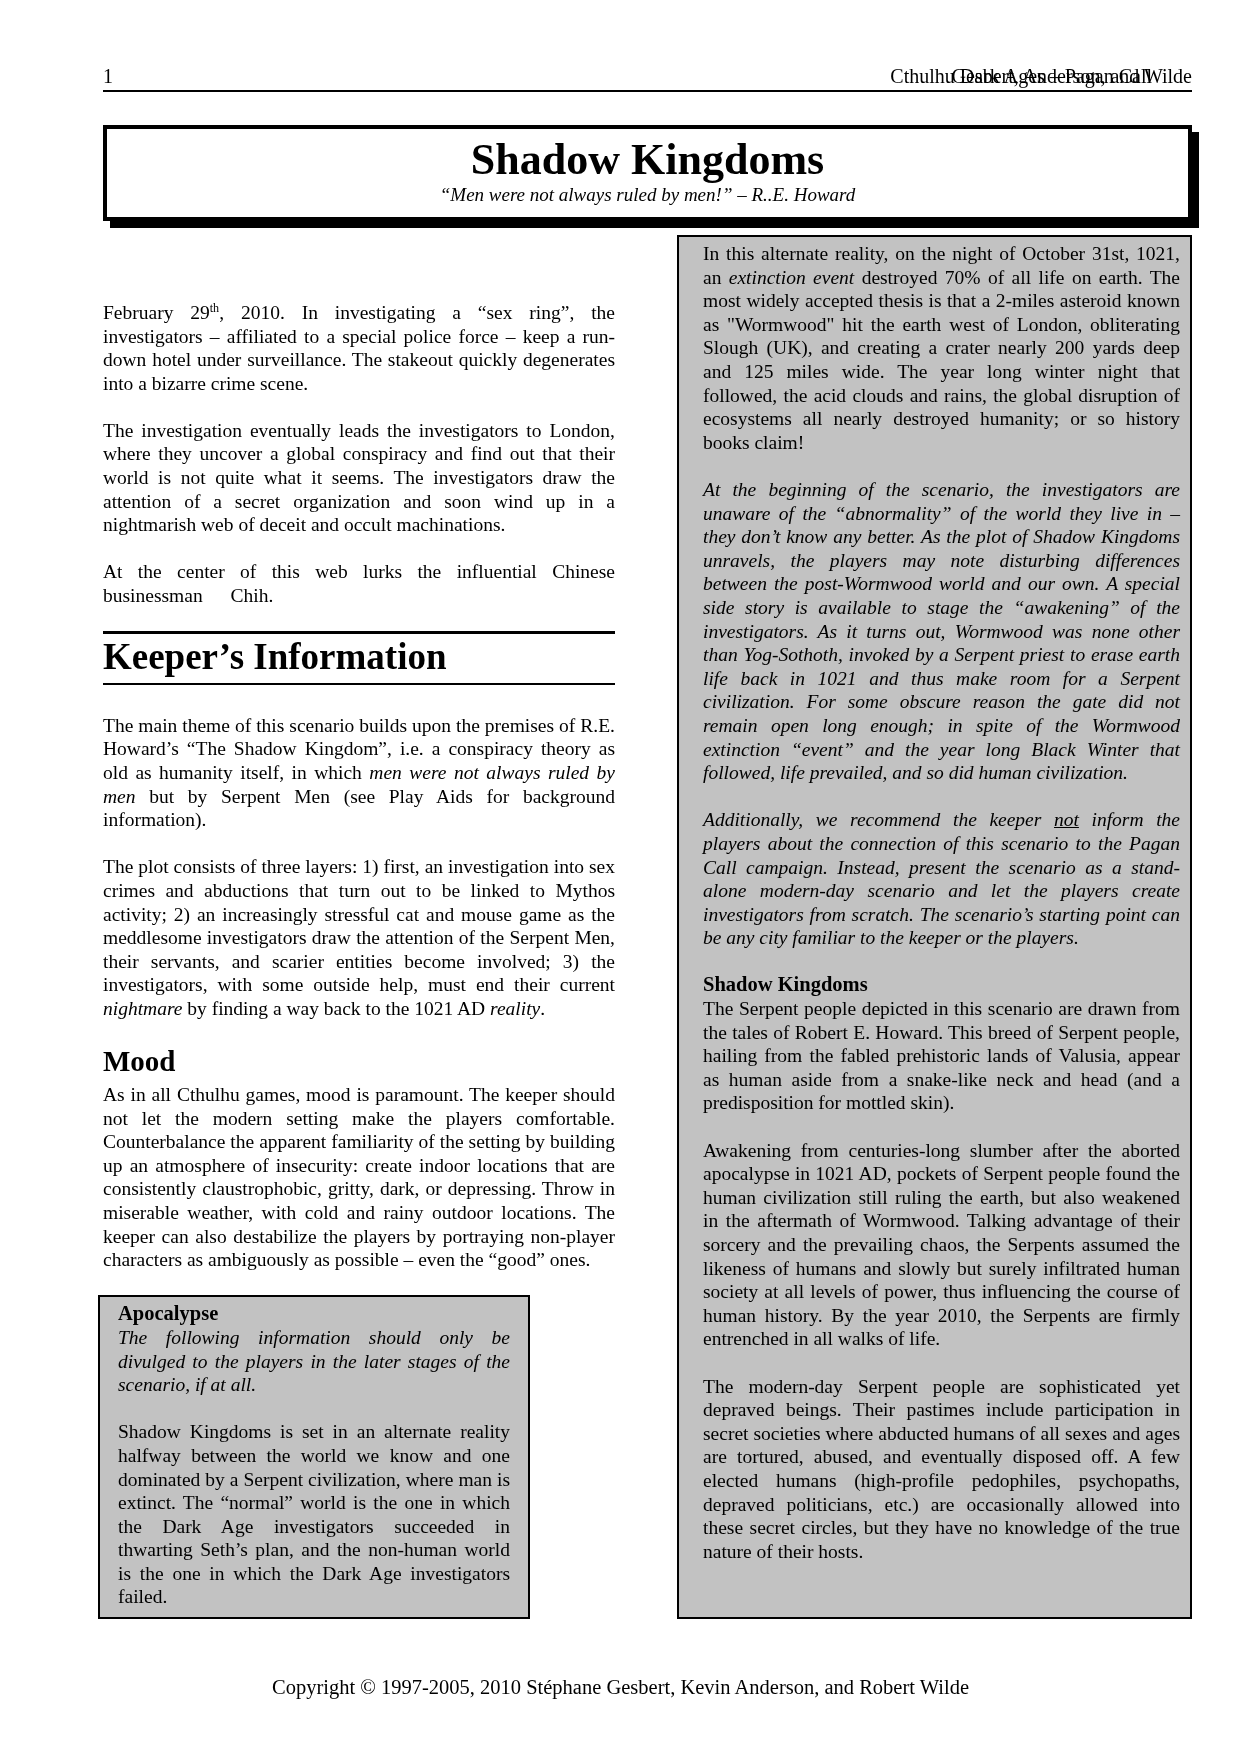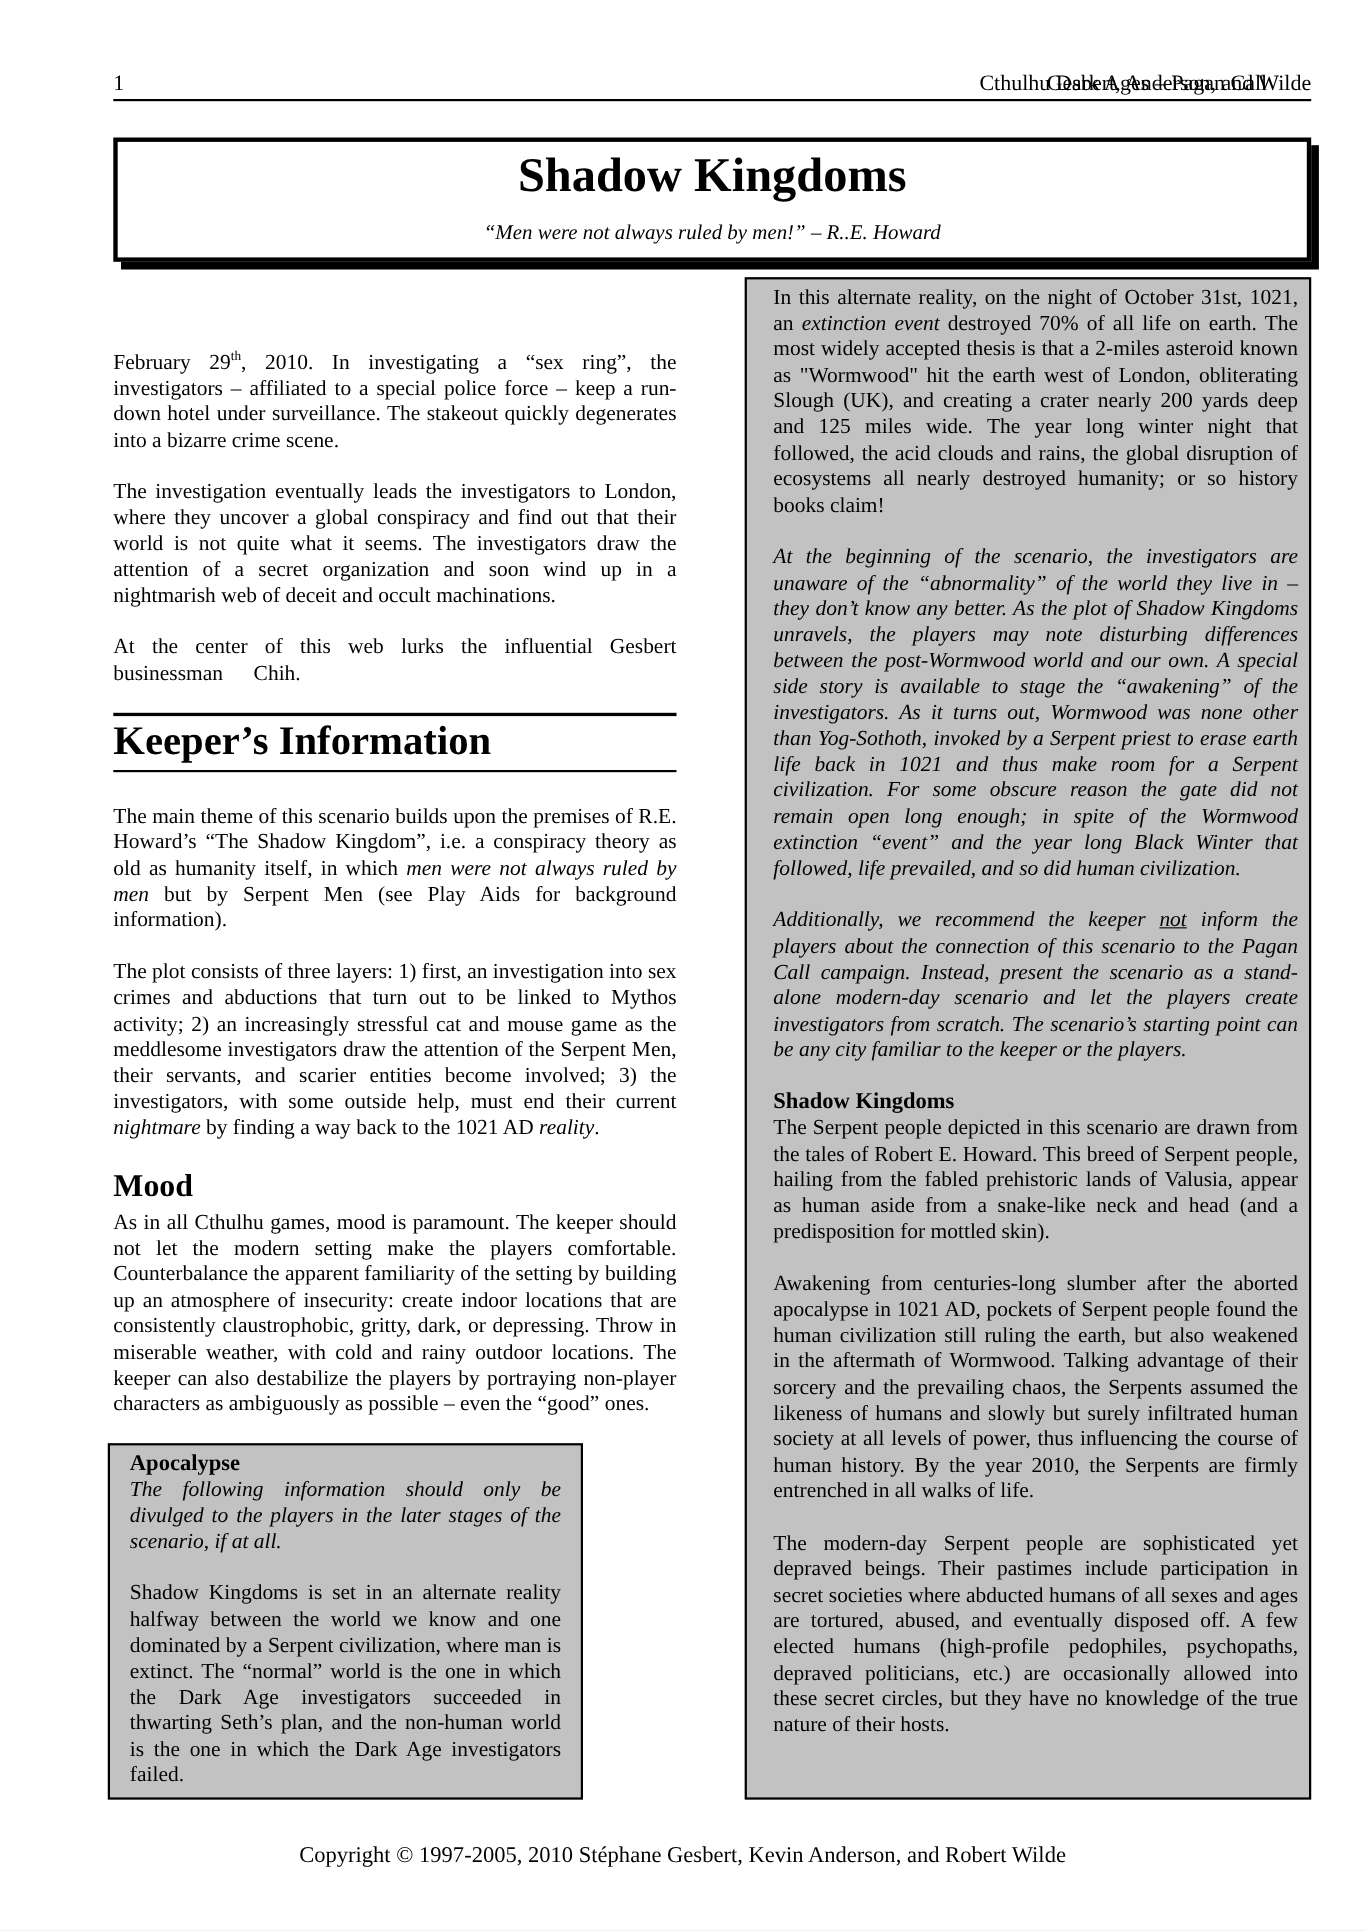--- a/index.html
+++ b/index.html
@@ -28,21 +28,21 @@
   
   .titlebox {
     margin-top:33px;
     border:4px solid #000;
     box-shadow:7px 7px 0 #000;
     background:#fff;
     text-align:center;
     padding:6px 0 10px;
   }
   .title { font-size:44px; font-weight:bold; line-height:1.12; }
-  .subtitle { font-style:italic; font-size:19px; line-height:1.2; margin-top:17px; }
+  .subtitle { font-style:italic; font-size:19px; line-height:1.2; margin-top:0; }
   
   .cols { display:flex; gap:62px; margin-top:14px; align-items:flex-end; }
   .col-left  { width:512px; flex:none; }
   .col-right { width:515px; flex:none; box-sizing:border-box; min-height:1384px; padding:5px 10px 12px; }
   p.body { margin:0 0 23.6px; text-align:justify; font-size:19.5px; line-height:23.6px; }
   p.body.last { margin-bottom:0; }
   sup { font-size:0.62em; vertical-align:super; line-height:0; }
   .rule-heading {
     font-size:37px; font-weight:bold; line-height:1.18;
     border-top:3px solid #000; border-bottom:2px solid #000;
@@ -72,21 +72,21 @@
   <div class="titlebox">
     <div class="title">Shadow Kingdoms</div>
     <div class="subtitle">“Men were not always ruled by men!” – R..E. Howard</div>
   </div>
 
   <div class="cols">
 
     <div class="col-left">
       <p class="body"><span>February 29</span><sup>th</sup><span>, 2010. In investigating a “sex ring”, the investigators – affiliated to a special police force – keep a run-down hotel under surveillance. The stakeout quickly degenerates into a bizarre crime scene.</span></p>
       <p class="body"><span>The investigation eventually leads the investigators to London, where they uncover a global conspiracy and find out that their world is not quite what it seems. The investigators draw the attention of a secret organization and soon wind up in a nightmarish web of deceit and occult machinations.</span></p>
-      <p class="body"><span>At the center of this web lurks the influential Gesbert businessman </span><span style=" margin-left: 23px;">Chih</span><span>.</span></p>
+      <p class="body"><span>At the center of this web lurks the influential Chinese businessman </span><span style=" margin-left: 23px;">Chih</span><span>.</span></p>
       <h2 class="rule-heading">Keeper’s Information</h2>
       <p class="body"><span>The main theme of this scenario builds upon the premises of R.E. Howard’s “The Shadow Kingdom”, i.e. a conspiracy theory as old as humanity itself, in which </span><span style="font-style: italic;">men were not always ruled by men</span><span> but by Serpent Men (see Play Aids for background information).</span></p>
       <p class="body"><span>The plot consists of three layers: 1) first, an investigation into sex crimes and abductions that turn out to be linked to Mythos activity; 2) an increasingly stressful cat and mouse game as the meddlesome investigators draw the attention of the Serpent Men, their servants, and scarier entities become involved; 3) the investigators, with some outside help, must end their current </span><span style="font-style: italic;">nightmare</span><span> by finding a way back to the 1021 AD </span><span style="font-style: italic;">reality</span><span>.</span></p>
       <h3 class="sub-heading">Mood</h3>
       <p class="body"><span>As in all Cthulhu games, mood is paramount. The keeper should not let the modern setting make the players comfortable. Counterbalance the apparent familiarity of the setting by building up an atmosphere of insecurity: create indoor locations that are consistently claustrophobic, gritty, dark, or depressing. Throw in miserable weather, with cold and rainy outdoor locations. The keeper can also destabilize the players by portraying non-player characters as ambiguously as possible – even the “good” ones.</span></p>
       <div class="graybox apocalypse">
         <div class="boxhead">Apocalypse</div>
         <p class="body"><span style="font-style: italic;">The following information should only be divulged to the players in the later stages of the scenario, if at all.</span></p>
         <p class="body last"><span>Shadow Kingdoms is set in an alternate reality halfway between the world we know and one dominated by a Serpent civilization, where man is extinct. The “normal” world is the one in which the Dark Age investigators succeeded in thwarting Seth’s plan, and the non-human world is the one in which the Dark Age investigators failed.</span></p>
       </div>

